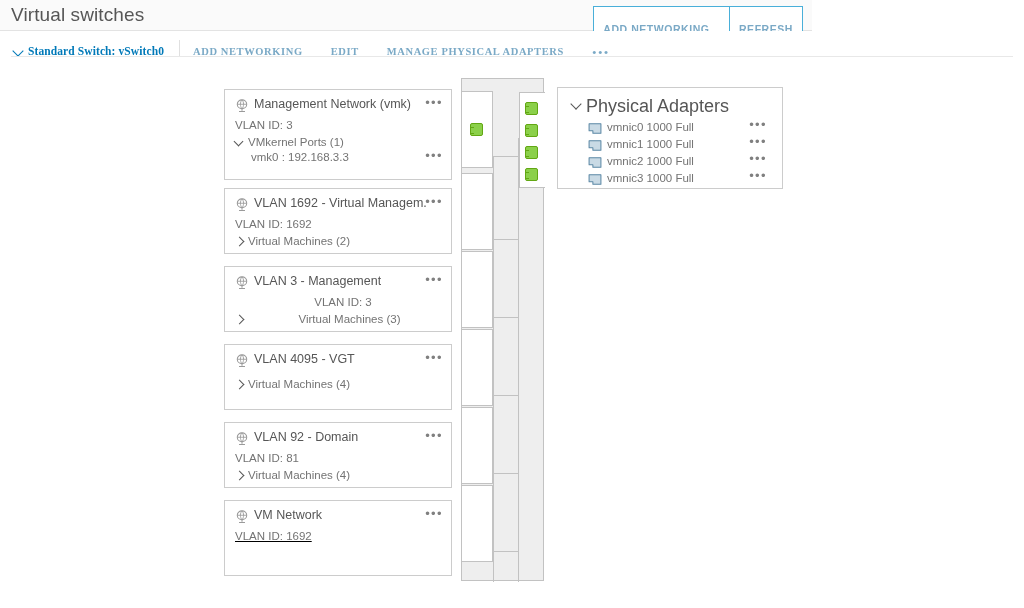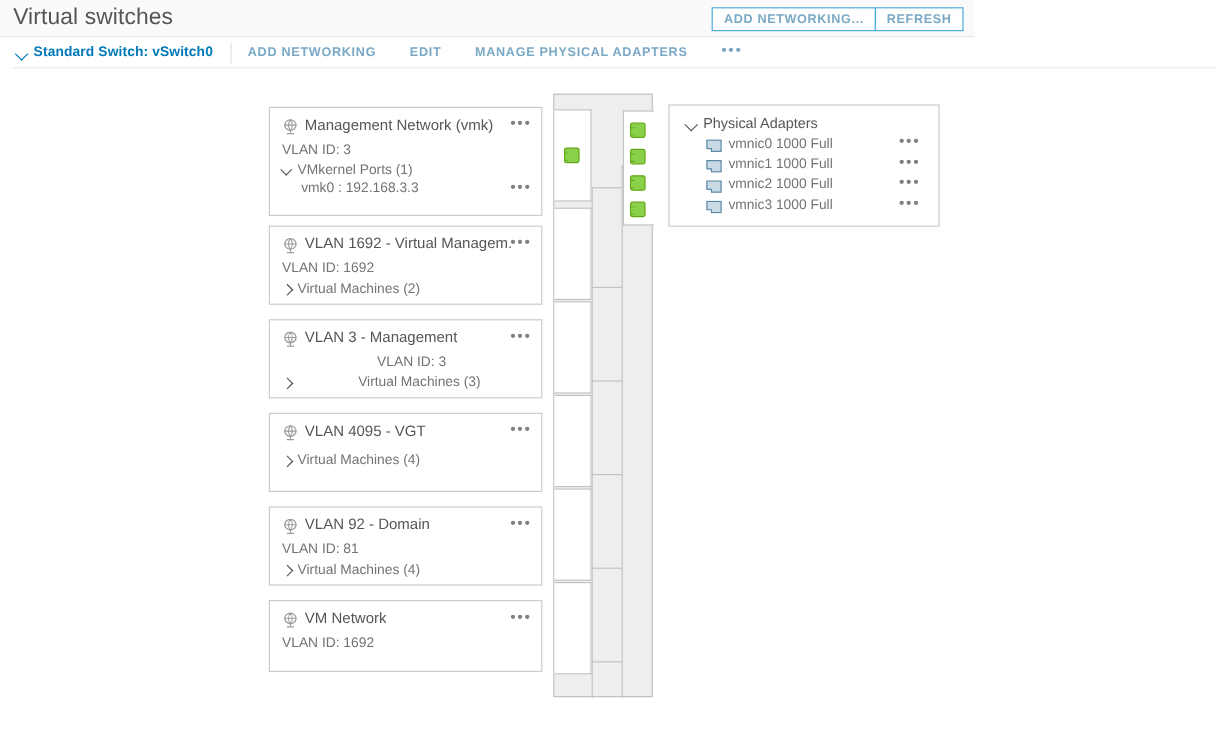--- a/index.html
+++ b/index.html
@@ -21,41 +21,41 @@
   #page-title {
     position: absolute; left: 11px; top: 4px;
     font-size: 19px; font-weight: 400;
     color: #565656; letter-spacing: .1px;
   }
   .hdr-btns {
     position: absolute; right: 9px; top: 6px;
     display: flex;
   }
   .hdr-btn {
-    height: 20px; padding: 0 9px;
+    height: 20px; padding: 13px 9px;
     border: 1px solid #49afd9;
     background: #ffffff;
     color: #7aa9c6;
     font-size: 10.5px; font-weight: 600;
     letter-spacing: .55px;
     line-height: 18px;
     cursor: pointer;
     white-space: nowrap;
   }
   .hdr-btn + .hdr-btn { margin-left: -1px; }
 
   
   #toolbar {
     position: absolute; left: 0; top: 31px;
     width: 1024px; height: 26px;
     background: #ffffff;
   }
   #toolbar-inner {
     position: absolute; left: 12px; top: 0;
-    height: 26px; display: flex; align-items: center;
+    height: 26px; display: flex; align-items: flex-end; font-family: Liberation Serif, serif;
   }
   .sw-caret {
     display: inline-block; width: 13px; height: 13px;
     position: relative; margin-right: 3px;
   }
   .sw-caret::before {
     content: ""; position: absolute;
     left: 2px; top: 3px;
     width: 7px; height: 7px;
     border-right: 1.4px solid #0079b8;
@@ -193,21 +193,21 @@
   .pg-child .dots { top: 0px; }
 
   
   #pa-panel {
     position: absolute; left: 557px; top: 30px;
     width: 226px; height: 102px;
     background: #ffffff; border: 1px solid #cccccc;
   }
   #pa-header {
     position: relative; margin: 8px 0 0 12px;
-    font-size: 12px; color: #565656;
+    font-size: 18px; color: #565656;
     padding-left: 16px; cursor: pointer;
   }
   #pa-header::before {
     content: ""; position: absolute;
     left: 2px; top: 4px;
     width: 7px; height: 7px;
     border-right: 1.5px solid #565656;
     border-bottom: 1.5px solid #565656;
     transform: rotate(45deg);
   }
@@ -353,21 +353,21 @@
         <path d="M2.8 6 H13.2 M8 1 C5.6 3.4 5.6 8.6 8 11 M8 1 C10.4 3.4 10.4 8.6 8 11" fill="none" stroke="#9a9a9a" stroke-width="1"></path>
         <path d="M8 11 V13.4 M4.6 14.2 H11.4" fill="none" stroke="#9a9a9a" stroke-width="1.2"></path>
       </svg>
       <span class="pg-title">VLAN 92 - Domain</span>
       <span class="dots">•••</span>
     </div>
     <div class="pg-vlan">VLAN ID: 81</div>
     <div class="pg-sub caret-right">Virtual Machines (4)</div>
   </div>
 
-  <div class="pg-card" style="top:443px; height:60px;">
+  <div class="pg-card" style="top:443px; height:76px;text-decoration:underline;">
     <div class="pg-title-row">
       <svg class="pg-icon" viewBox="0 0 16 16">
         <ellipse cx="8" cy="6" rx="5.4" ry="5" fill="none" stroke="#9a9a9a" stroke-width="1.2"></ellipse>
         <path d="M2.8 6 H13.2 M8 1 C5.6 3.4 5.6 8.6 8 11 M8 1 C10.4 3.4 10.4 8.6 8 11" fill="none" stroke="#9a9a9a" stroke-width="1"></path>
         <path d="M8 11 V13.4 M4.6 14.2 H11.4" fill="none" stroke="#9a9a9a" stroke-width="1.2"></path>
       </svg>
       <span class="pg-title">VM Network</span>
       <span class="dots">•••</span>
     </div>
     <div class="pg-vlan">VLAN ID: 1692</div>

